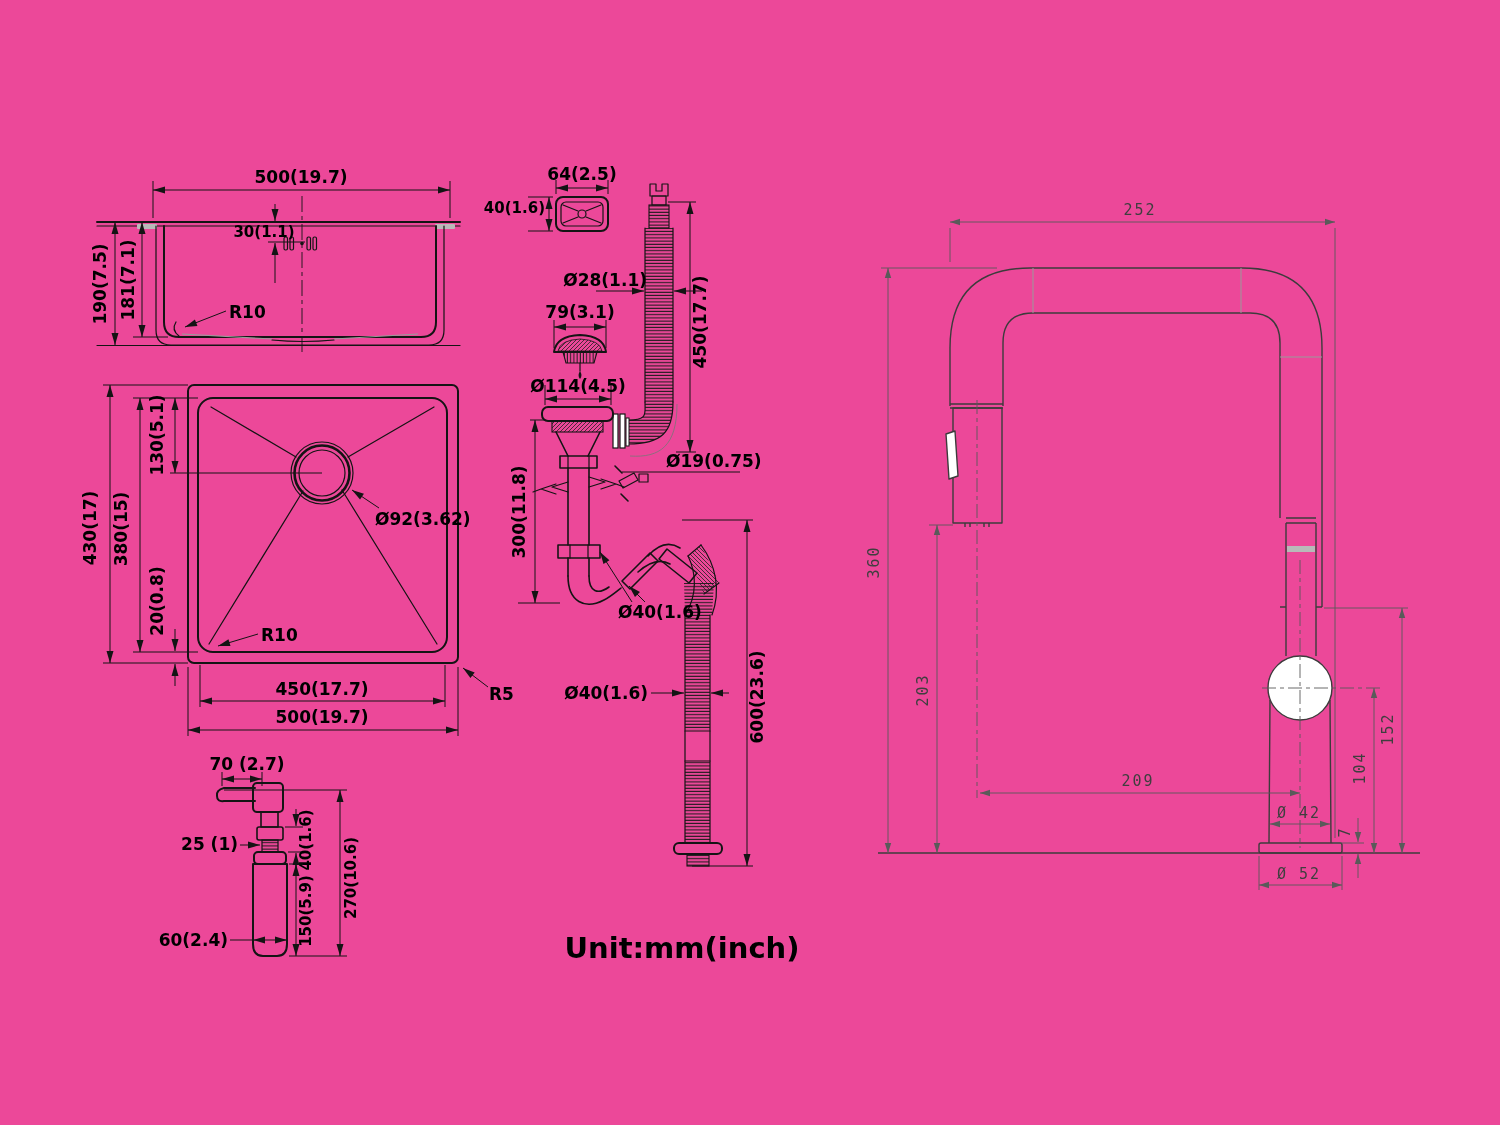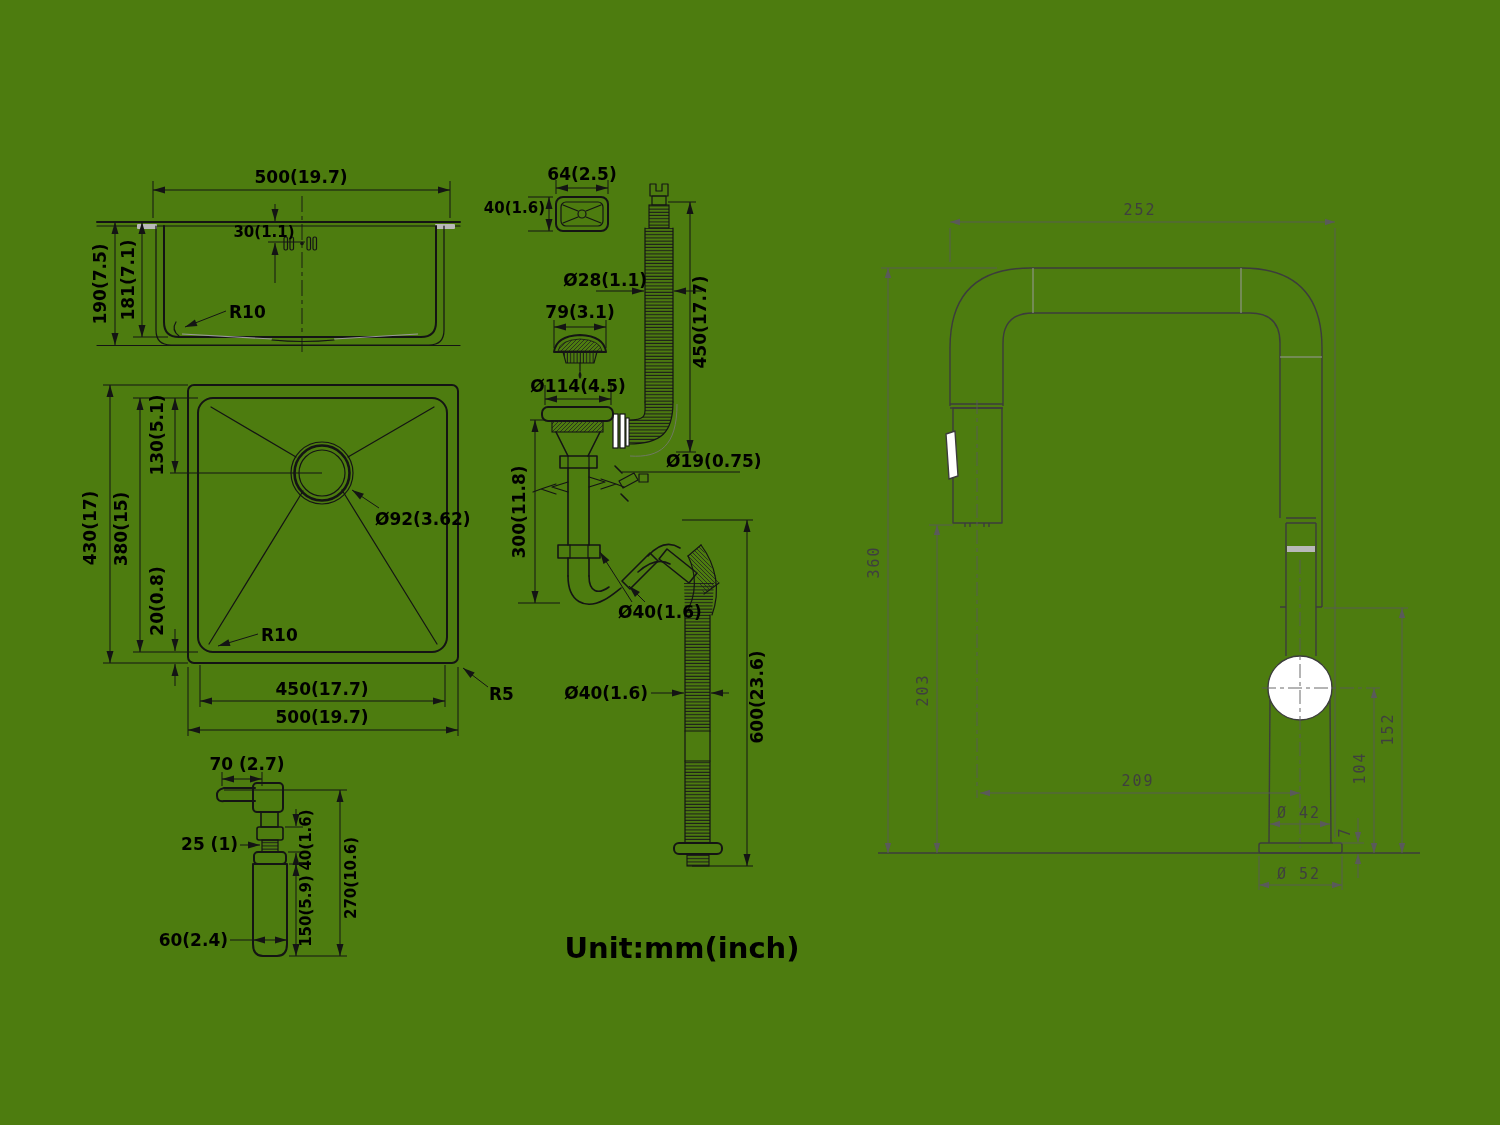--- a/index.html
+++ b/index.html
@@ -1,16 +1,16 @@
 <!DOCTYPE html>
 <html><head>
 <meta charset="utf-8">
 <style>
   html,body{margin:0;padding:0;background:#ffffff;}
-  .page{position:relative;width:1500px;height:1125px;background:#4d7c0f;overflow:hidden;
+  .page{position:relative;width:1500px;height:1125px;background:#ec4899;overflow:hidden;
         font-family:"DejaVu Sans",sans-serif;}
   svg{display:block}
   
   .o2{stroke:#141414;stroke-width:2;fill:none;stroke-linecap:round;stroke-linejoin:round}
   .o16{stroke:#141414;stroke-width:1.6;fill:none;stroke-linecap:round;stroke-linejoin:round}
   .o1{stroke:#141414;stroke-width:1.2;fill:none;stroke-linecap:round;stroke-linejoin:round}
   .d{stroke:#141414;stroke-width:1;fill:none}
   .cl{stroke:#141414;stroke-width:0.9;fill:none;stroke-dasharray:16 4 4 4}
   .g{stroke:#9a9a9a;stroke-width:1.2;fill:none}
   .gf{fill:#b9b9b9;stroke:none}

